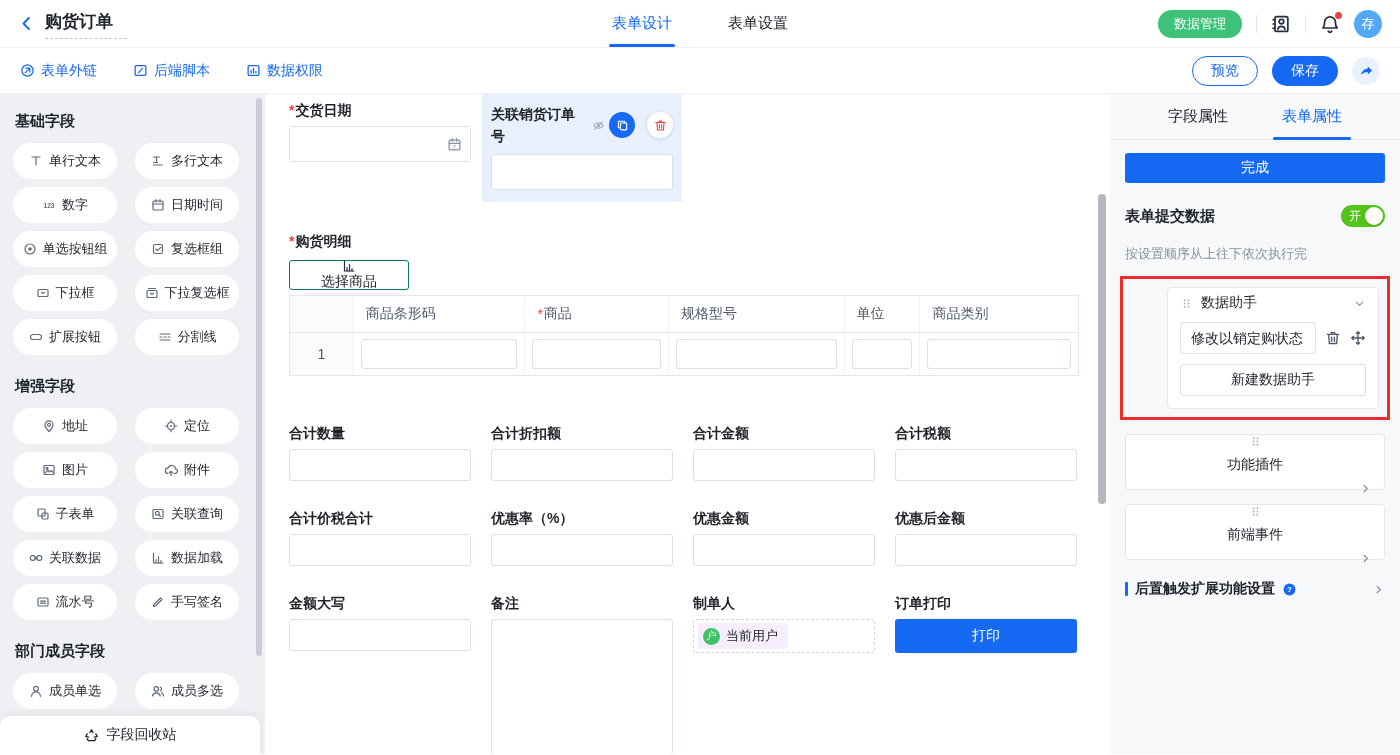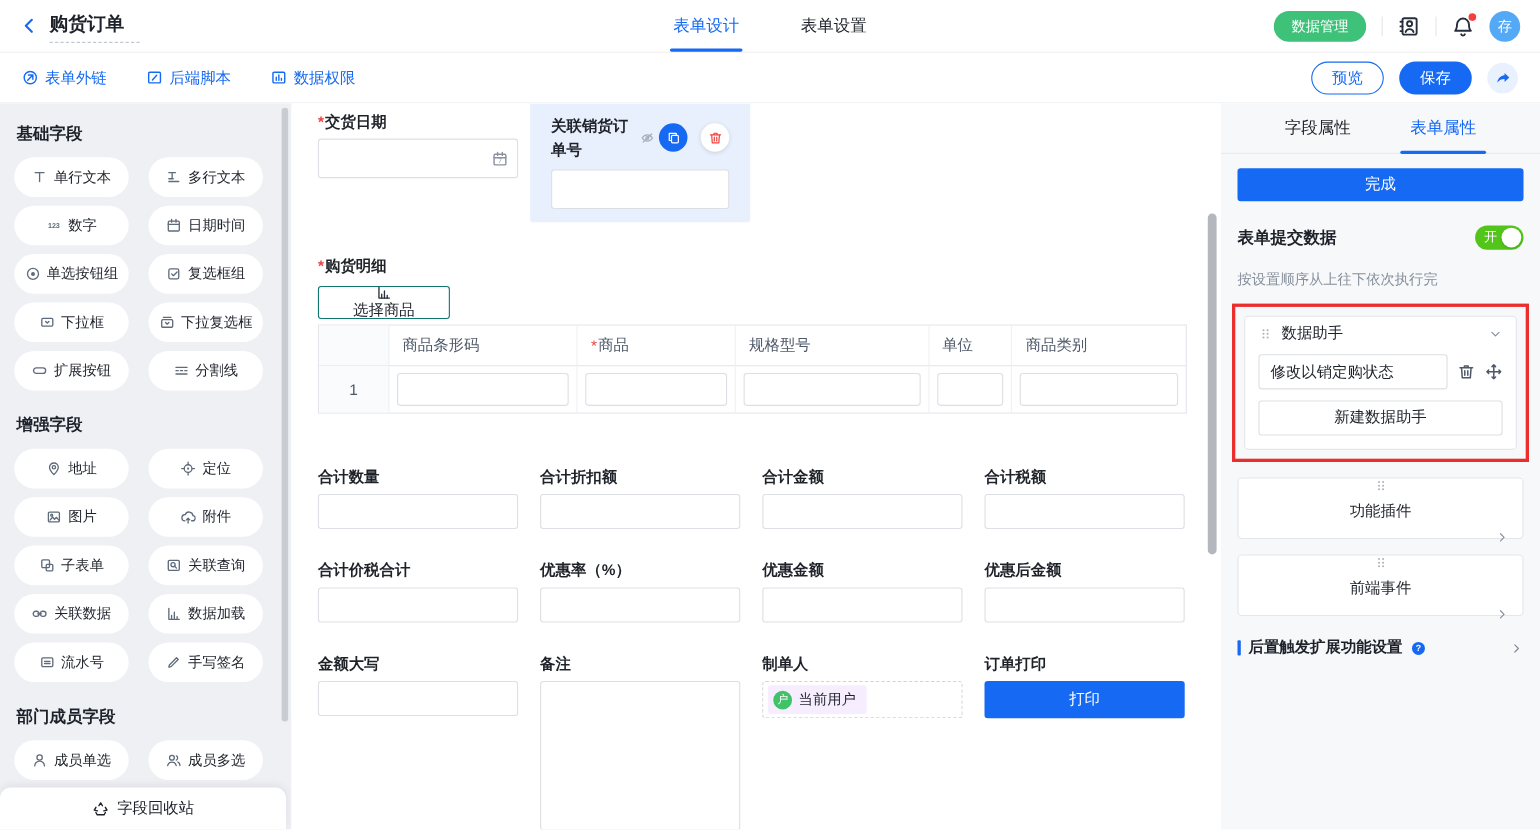--- a/index.html
+++ b/index.html
@@ -52,21 +52,21 @@
 
   
   .canvas{flex:1;background:#fff;position:relative;padding:5px 0 0 24px;overflow:hidden;}
   .f-label{font-size:14px;font-weight:bold;color:#1f2329;line-height:22px;}
   .req::before{content:"*";color:var(--danger);margin-right:1px;}
   .row1{display:flex;}
   .field{width:182px;}
   .input-box{border:1px solid #dcdfe3;border-radius:3px;background:#fff;display:flex;align-items:center;justify-content:flex-end;padding:0 8px;margin-top:5px;cursor:text;}
   .h36{height:36px;}.h32{height:32px;}
   .in-icon{color:#8a919f;font-size:15px;display:flex;}
-  .selected-field{width:200px;margin-left:11px;margin-top:-5px;background:var(--selected);padding:9px 19px 12px;border-radius:0 0 2px 2px;cursor:pointer;}
+  .selected-field{width:200px;margin-left:11px;margin-top:-5px;background:var(--selected);padding:9px 9px 12px;border-radius:0 0 2px 2px;cursor:pointer;}
   .sel-head{display:flex;align-items:center;gap:4px;}
   .eye{color:#a6adb8;font-size:13px;display:flex;margin-left:2px;}
   .circle-btn{width:26px;height:26px;border-radius:50%;display:flex;align-items:center;justify-content:center;cursor:pointer;flex:none;}
   .circle-btn.blue{background:var(--primary);color:#fff;margin-left:auto;font-size:13px;}
   .circle-btn.white{background:#fff;color:var(--danger);margin-left:8px;font-size:13px;box-shadow:0 1px 4px rgba(31,35,41,.15);}
   .selected-field .input-box{margin-top:7px;}
   .detail-label{margin-top:28px;}
   .select-product{margin-top:8px;height:30px;width:120px;display:flex;align-items:center;justify-content:center;gap:0;background:#fff;border:1px solid #0f766e;border-radius:3px;font-size:14px;color:#1d2129;cursor:pointer;flex-direction:column;}
   .select-product .icon{font-size:14px;display:flex;color:#272e3b;}
   .dtable{width:790px;border:1px solid #e5e6eb;margin-top:5px;}
@@ -94,21 +94,21 @@
   .p-tab.active{color:var(--primary);}
   .p-tab.active::after{content:"";position:absolute;bottom:-1px;left:50%;transform:translateX(-50%);width:calc(100% + 18px);height:3px;background:var(--primary);border-radius:2px;}
   .done-btn{width:100%;height:30px;margin-top:13px;background:var(--primary);color:#fff;border:none;border-radius:3px;font-size:14px;cursor:pointer;}
   .submit-row{margin-top:22px;display:flex;align-items:center;justify-content:space-between;}
   .p-bold{font-size:15px;font-weight:bold;color:#1d2129;}
   .toggle{width:44px;height:22px;border-radius:11px;background:var(--toggle);position:relative;cursor:pointer;display:block;flex:none;}
   .t-text{position:absolute;left:8px;top:50%;transform:translateY(-50%);color:#fff;font-size:12px;}
   .t-knob{position:absolute;right:2px;top:2px;width:18px;height:18px;border-radius:50%;background:#fff;box-shadow:0 1px 2px rgba(0,0,0,.15);}
   .hint{margin-top:18px;font-size:13px;color:#86909c;}
   .annotation{margin-top:13px;border:3px solid var(--annotation);padding:8px;margin-left:-5px;margin-right:-5px;}
-  .card{background:#fff;border:1px solid #e5e6eb;border-radius:4px;padding:6px 12px 12px;}
+  .card{background:#fff;border:1px solid #e5e6eb;border-radius:4px;padding:6px 12px 12px;margin-left:36px;}
   .card-head{display:flex;align-items:center;gap:8px;cursor:pointer;}
   .drag{color:#adb3bb;font-size:13px;display:flex;cursor:grab;}
   .card-title{font-size:14px;color:#1d2129;}
   .chev{margin-left:auto;color:#86909c;font-size:13px;display:flex;}
   .assist-row{margin-top:10px;display:flex;align-items:center;gap:9px;}
   .assist-item{flex:1;height:32px;line-height:30px;border:1px solid #dcdfe3;border-radius:3px;background:#fff;padding:0 10px;font-size:14px;color:#1d2129;white-space:nowrap;overflow:hidden;cursor:pointer;}
   .row-icon{color:#4e5969;font-size:16px;display:flex;cursor:pointer;}
   .new-assist{margin-top:10px;width:100%;height:32px;background:#fff;border:1px solid #dcdfe3;border-radius:3px;font-size:14px;color:#1d2129;cursor:pointer;}
   .p-card{margin-top:14px;height:56px;background:#fff;border:1px solid #e5e6eb;border-radius:4px;display:flex;align-items:center;gap:8px;padding:0 12px;cursor:pointer;flex-direction:column;}
   .post-row{margin-top:20px;display:flex;align-items:center;gap:7px;cursor:pointer;}

